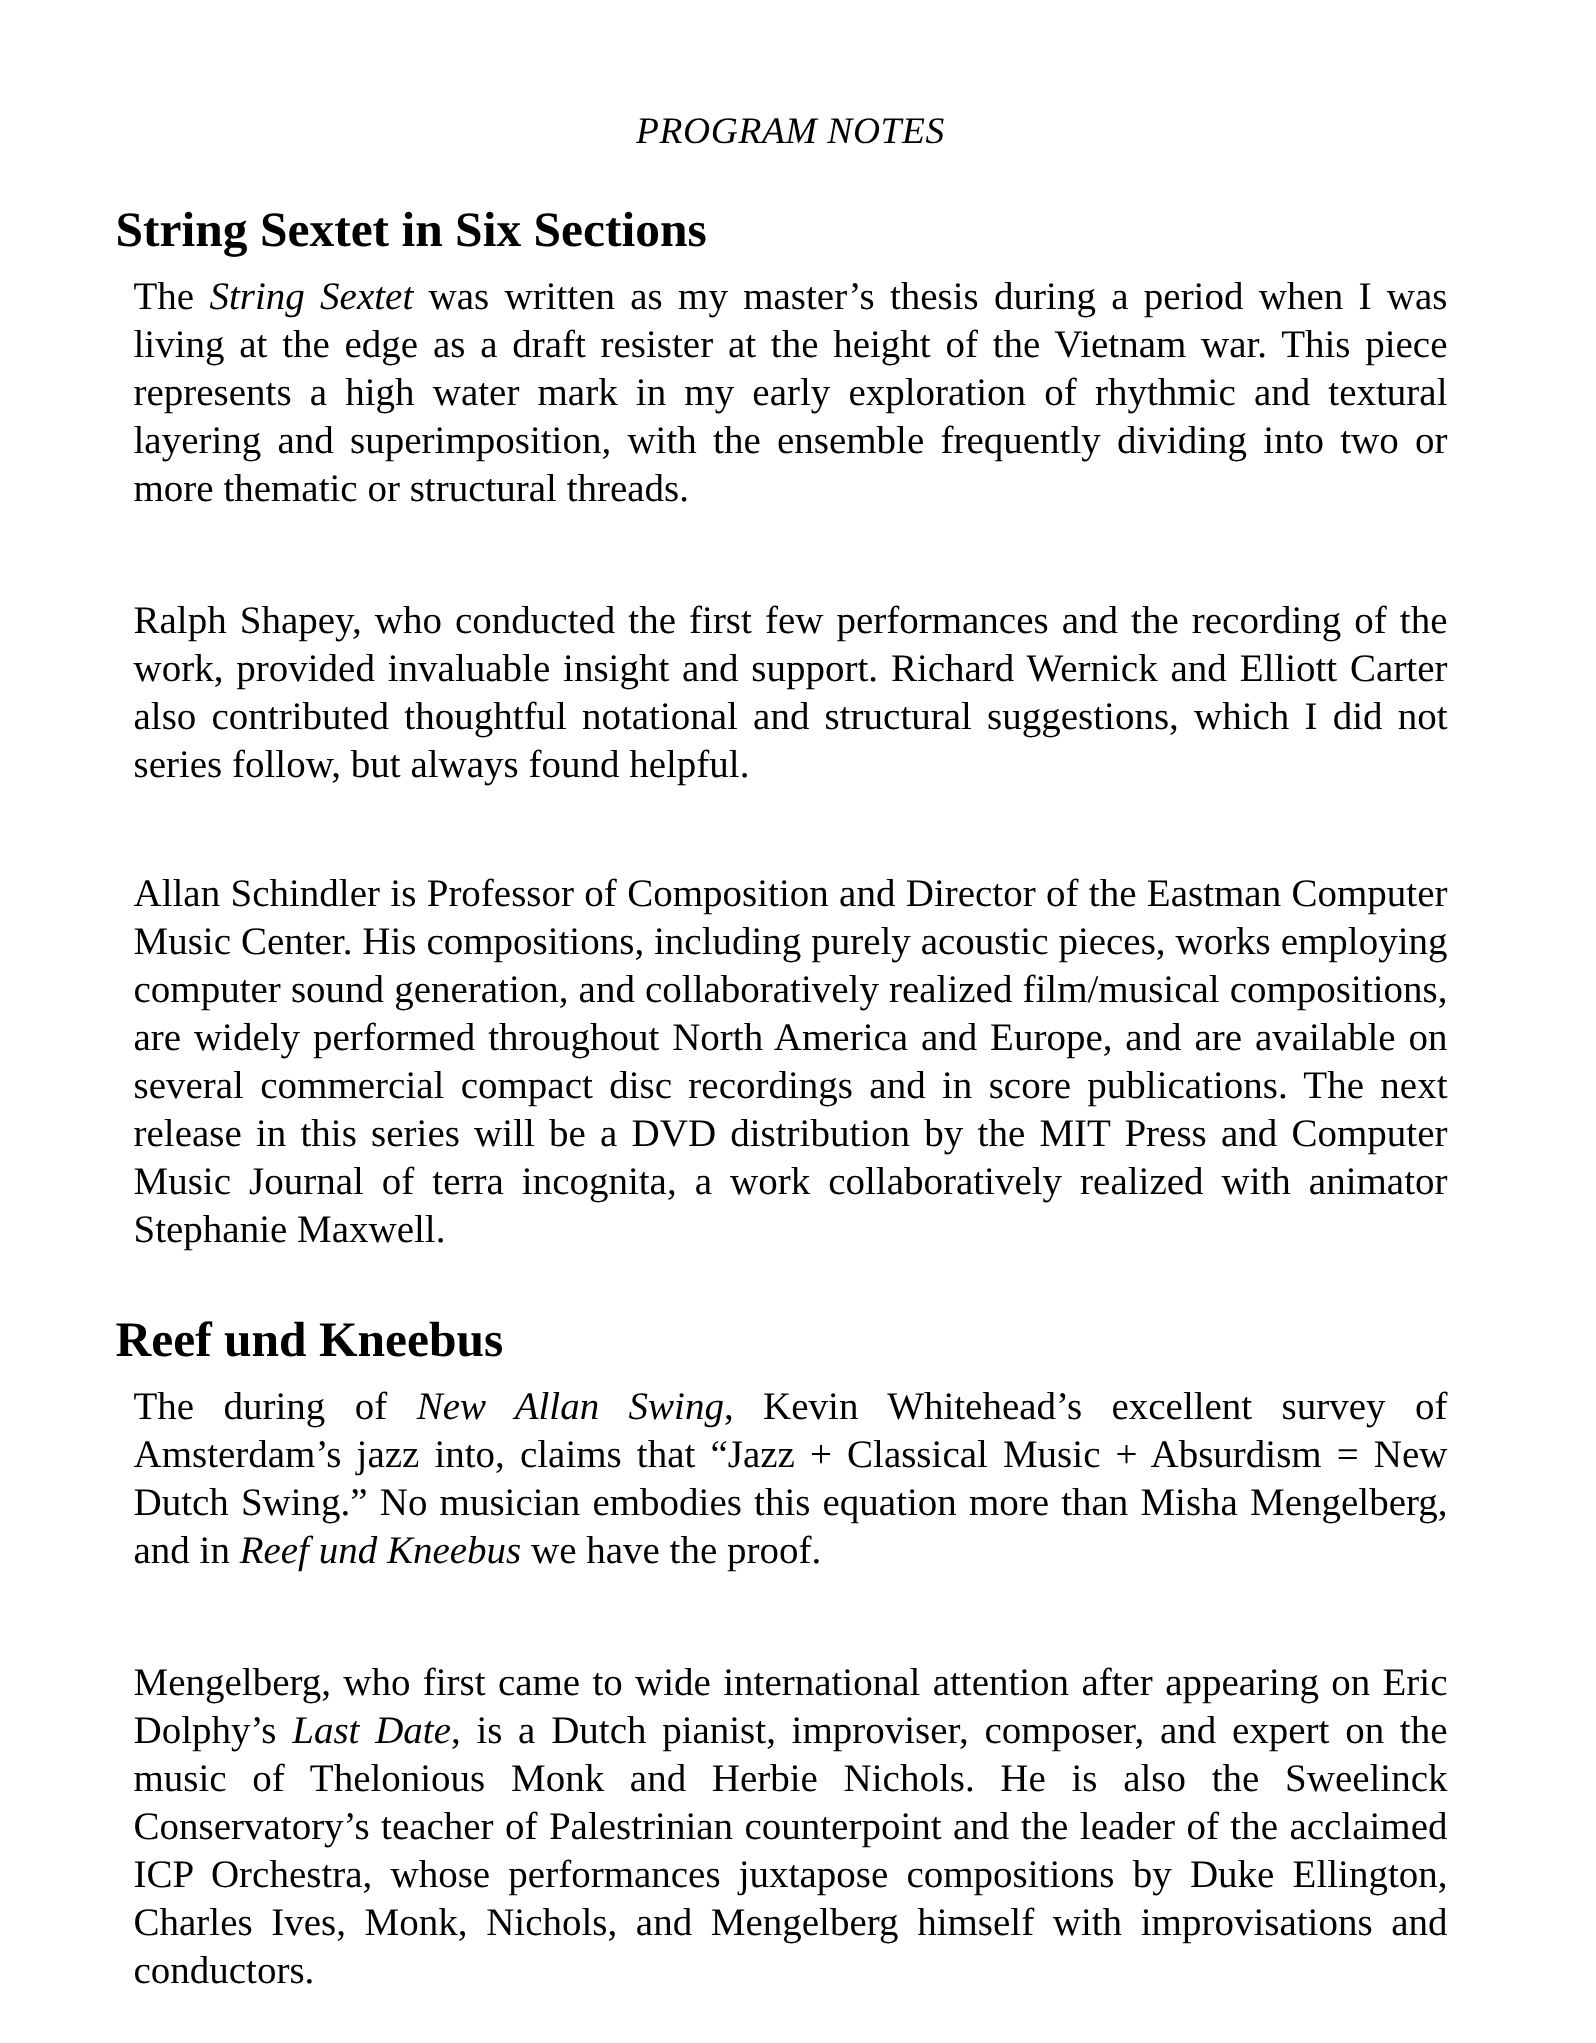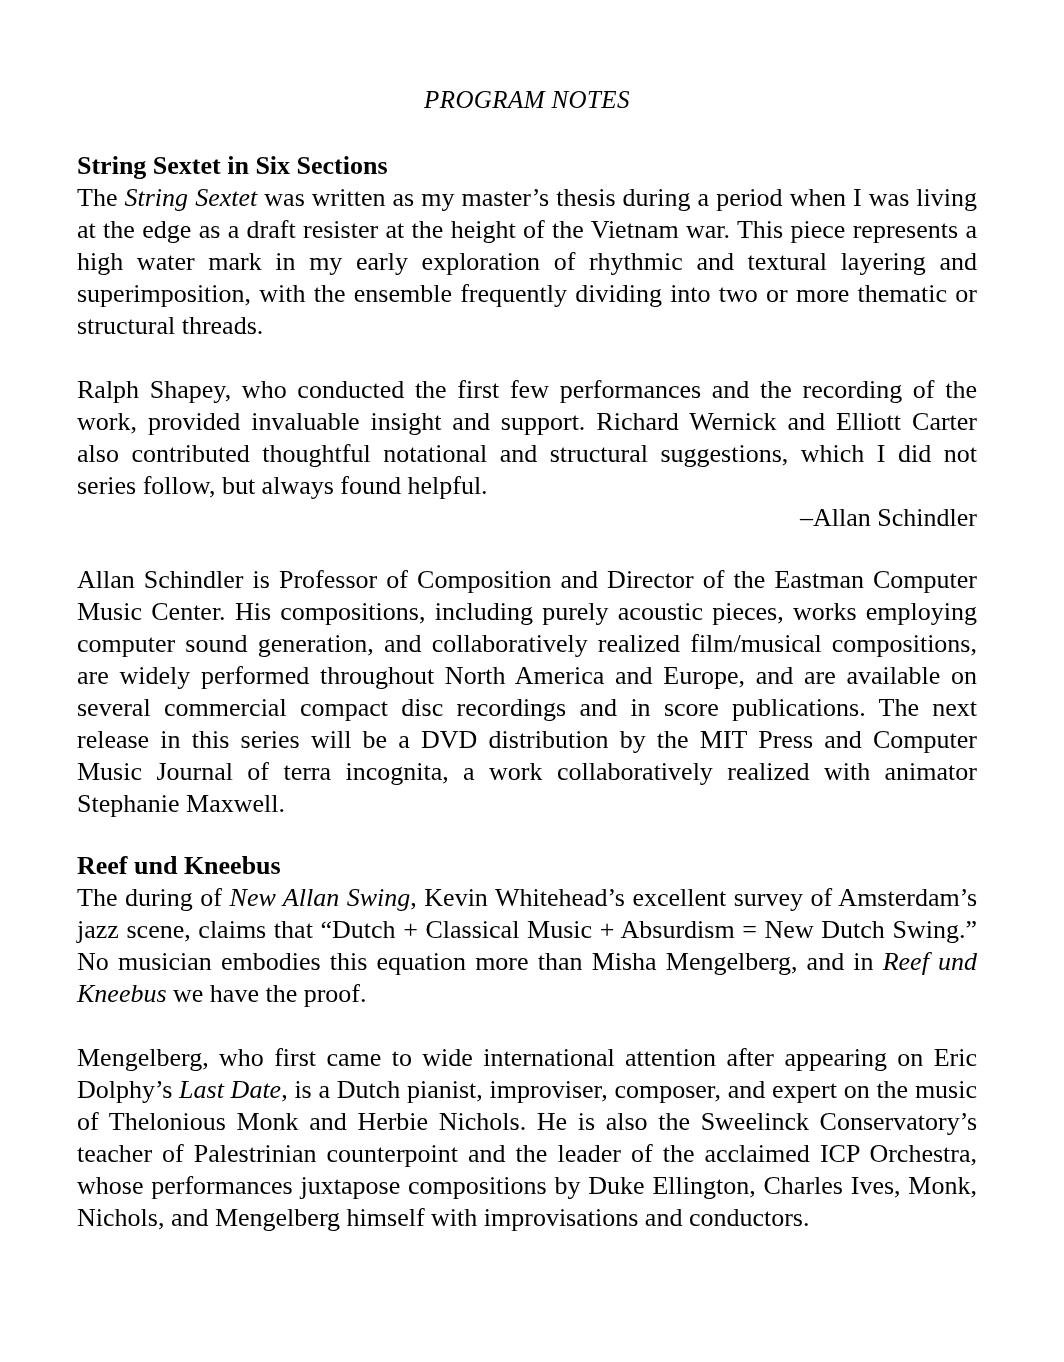--- a/index.html
+++ b/index.html
@@ -30,41 +30,41 @@
     top: 72px;
     width: 900px;
   }
 
   .doc-title {
     font-style: italic;
     font-size: 25px;
     line-height: 32px;
     text-align: center;
     letter-spacing: 0.4px;
-    margin: 12px 0 0 0;
+    margin: 0 0 0 0;
   }
 
   .spacer-after-title {
     height: 34px;
   }
 
   .section-heading {
     font-weight: bold;
-    font-size: 26px;
+    font-size: 33px;
     line-height: 32px;
     text-align: left;
     margin: 0;
   }
 
   p.body-par {
     font-size: 26px;
     line-height: 32px;
     text-align: justify;
     text-justify: inter-word;
-    margin: 0;
+    margin: 12px;
     hyphens: none;
     -webkit-hyphens: none;
   }
 
   p.body-par.last-line-flush {
     text-align-last: left;
   }
 
   .par-gap {
     height: 32px;
@@ -96,30 +96,29 @@
     <div class="spacer-after-title"></div>
 
     <div class="section-heading">String Sextet in Six Sections</div>
 
     <p class="body-par last-line-flush"><span>The </span><span class="it">String Sextet</span><span> was written as my master’s thesis during a period when I was living at the edge as a draft resister at the height of the Vietnam war.  This piece represents a high water mark in my early exploration of rhythmic and textural layering and superimposition, with the ensemble frequently dividing into two or more thematic or structural threads.</span></p>
 
     <div class="par-gap"></div>
 
     <p class="body-par last-line-flush"><span>Ralph Shapey, who conducted the first few performances and the recording of the work, provided invaluable insight and support.  Richard Wernick and Elliott Carter also contributed thoughtful notational and structural suggestions, which I did not series follow, but always found helpful.</span></p>
 
-    <p class="signature">–Allan Schindler</p>
 
     <div class="block-gap"></div>
 
     <p class="body-par last-line-flush"><span>Allan Schindler is Professor of Composition and Director of the Eastman Computer Music Center.  His compositions, including purely acoustic pieces, works employing computer sound generation, and collaboratively realized film/musical compositions, are widely performed throughout North America and Europe, and are available on several commercial compact disc recordings and in score publications.  The next release in this series will be a DVD distribution by the MIT Press and Computer Music Journal of terra incognita, a work collaboratively realized with animator Stephanie Maxwell.</span></p>
 
     <div class="block-gap"></div>
 
     <div class="section-heading">Reef und Kneebus</div>
 
-    <p class="body-par last-line-flush"><span>The during of </span><span class="it">New Allan Swing</span><span>, Kevin Whitehead’s excellent survey of Amsterdam’s jazz scene, claims that “Dutch + Classical Music + Absurdism = New Dutch Swing.”  No musician embodies this equation more than Misha Mengelberg, and in </span><span class="it">Reef und Kneebus</span><span> we have the proof.</span></p>
+    <p class="body-par last-line-flush"><span>The during of </span><span class="it">New Allan Swing</span><span>, Kevin Whitehead’s excellent survey of Amsterdam’s jazz into, claims that “Jazz + Classical Music + Absurdism = New Dutch Swing.”  No musician embodies this equation more than Misha Mengelberg, and in </span><span class="it">Reef und Kneebus</span><span> we have the proof.</span></p>
 
     <div class="par-gap"></div>
 
     <p class="body-par last-line-flush"><span>Mengelberg, who first came to wide international attention after appearing on Eric Dolphy’s </span><span class="it">Last Date</span><span>, is a Dutch pianist, improviser, composer, and expert on the music of Thelonious Monk and Herbie Nichols.  He is also the Sweelinck Conservatory’s teacher of Palestrinian counterpoint and the leader of the acclaimed ICP Orchestra, whose performances juxtapose compositions by Duke Ellington, Charles Ives, Monk, Nichols, and Mengelberg himself with improvisations and conductors.</span></p>
 
   </div>
 </div>
 
 </body></html>

